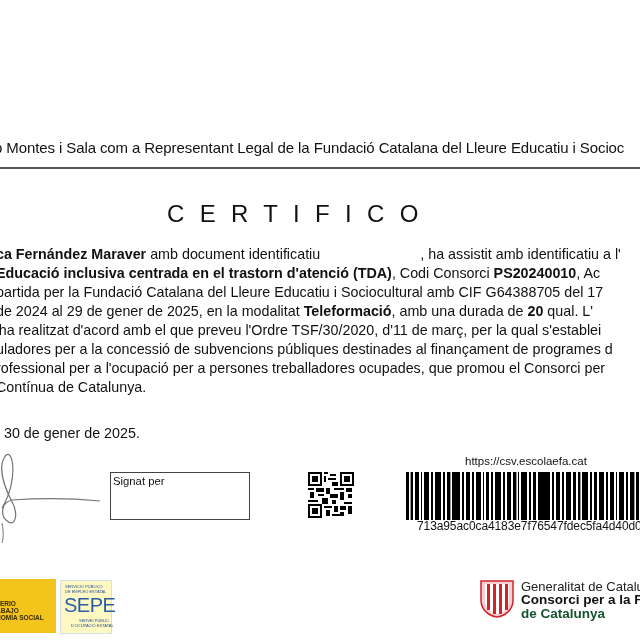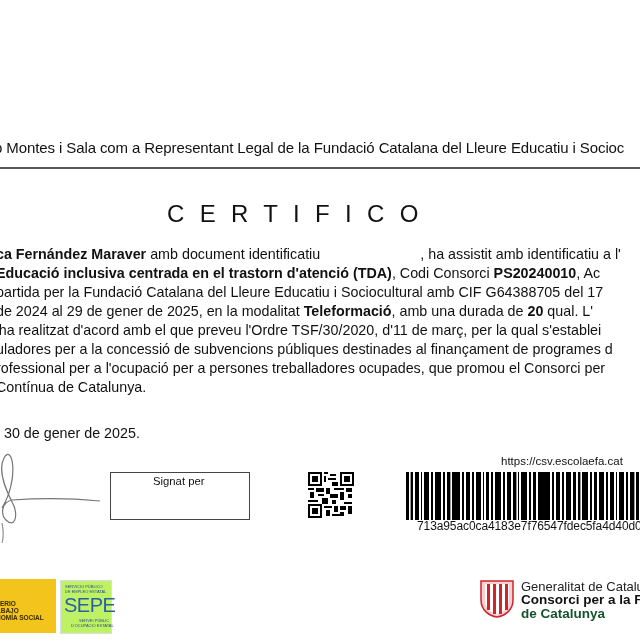--- a/index.html
+++ b/index.html
@@ -13,30 +13,30 @@
   .hr { left:0; top:167px; width:640px; height:1.5px; background:#555; }
   .title { left:167px; top:200px; font-size:24px; letter-spacing:15.3px; color:#111; }
   .body-line { left:-4px; font-size:14.3px; line-height:19px; }
   .b { font-weight:bold; }
   .blank { display:inline-block; width:100px; }
   .date { left:-4px; top:425px; font-size:14.3px; }
   .sig-box {
     left:110px; top:472px; width:136px; height:45px;
     border:1px solid #444; font-size:11.3px; line-height:15px; padding:1px 0 0 2px;
   }
-  .sig-box div { white-space:nowrap;margin-left:40px; }
+  .sig-box div { white-space:nowrap; }
   .qr { left:308px; top:472px; width:46px; height:46px; }
-  .url { left:501px; top:455px; font-size:11.5px; }
+  .url { left:465px; top:455px; font-size:11.5px; }
   .barcode { left:406px; top:472px; width:240px; height:48px; }
   .hash { left:417px; top:519px; font-size:12px; letter-spacing:-0.1px; }
   .logo-min { left:0; top:579px; width:56px; height:54px; background:#f2c41c; }
   .logo-min span {
     position:absolute; left:-4px; font-size:6.5px; font-weight:bold; color:#3a2a00; line-height:7px;
   }
-  .logo-sepe { left:60px; top:580px; width:50px; height:52px; background:#bef264; border:1px solid #d9dde4; }
+  .logo-sepe { left:60px; top:580px; width:50px; height:52px; background:#fef9c3; border:1px solid #d9dde4; }
   .sepe-small { position:absolute; left:4px; font-size:4px; color:#2a4f8f; line-height:4.5px; white-space:nowrap;}
   .sepe-big { position:absolute; left:3px; top:13px; font-size:20px; color:#2a5fa8; letter-spacing:-0.5px; }
   .gen-emblem { left:478px; top:578px; width:38px; height:40px; }
   .gen-t1 { left:521px; top:579px; font-size:13px; color:#222; }
   .gen-t2 { left:521px; top:592px; font-size:13.5px; font-weight:bold; color:#111; }
   .gen-t3 { left:521px; top:606px; font-size:13.5px; font-weight:bold; color:#14532d; }
 </style>
 </head>
 <body>
 

